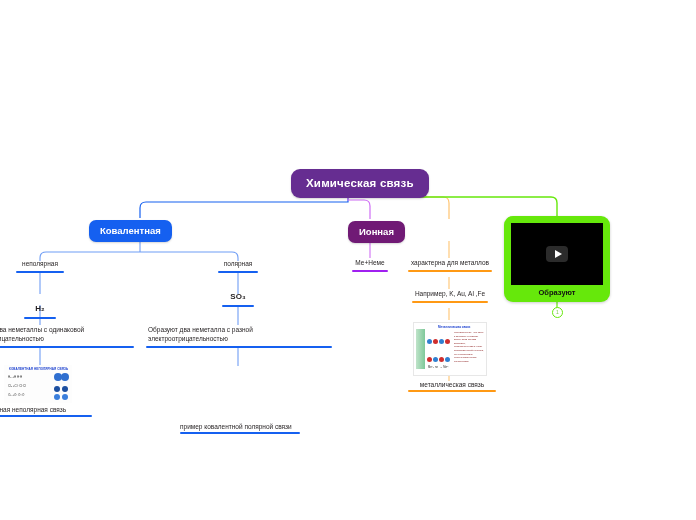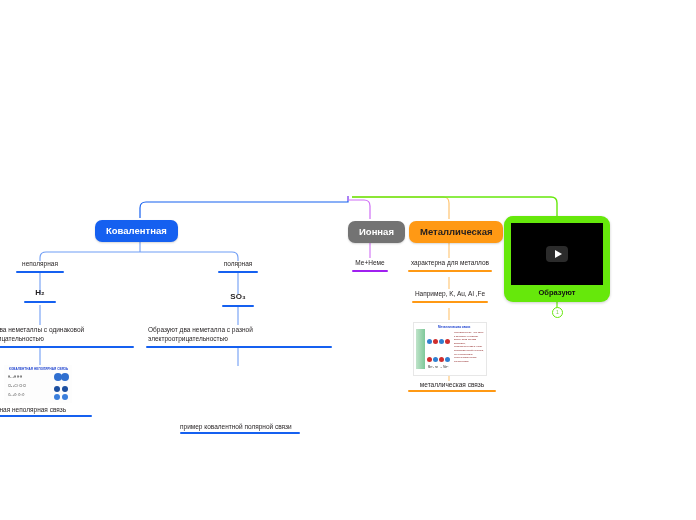--- a/index.html
+++ b/index.html
@@ -27,21 +27,21 @@
   }
   
   .pill{
     border-radius:7px;
     padding:5px 11px 6px 11px;
     font-size:9.5px;font-weight:bold;
     white-space:nowrap;
     box-shadow:0 1px 2px rgba(0,0,0,.16);
   }
   .pill.blue{background:#1560f0;color:#ffffff;}
-  .pill.violet{background:#737373;color:#ffffff;}
+  .pill.violet{background:#701a75;color:#ffffff;}
   .pill.orange{background:#FF9914;color:#231f20;}
 
   
   .leaf{white-space:nowrap;}
   .leaf .leaf-text{
     font-size:6.5px;color:#231f20;
     line-height:1.35;
     padding:0 2px 2px 2px;
     display:block;
   }
@@ -184,45 +184,45 @@
     <path d="M370 241 L370 258" fill="none" stroke="#cf6ef5" stroke-width="1.1"></path>
 
     <path d="M449 241 L449 258" fill="none" stroke="#FFC470" stroke-width="1.1"></path>
     <path d="M449 277 L449 289" fill="none" stroke="#FFC470" stroke-width="1.1"></path>
     <path d="M449 308 L449 320" fill="none" stroke="#FFC470" stroke-width="1.1"></path>
     <path d="M449 375 L449 381" fill="none" stroke="#FFC470" stroke-width="1.1"></path>
 
     <path d="M557 300 L557 308" fill="none" stroke="#66E80B" stroke-width="1.2"></path>
   </svg>
 
-
-  <div class="node pill blue" style="left:95px;top:220px;">Ковалентная</div>
+  <div class="node root-pill" style="left:291px;top:169px;">Химическая связь</div>
+
+  <div class="node pill blue" style="left:89px;top:220px;">Ковалентная</div>
 
   <div class="node pill violet" style="left:348px;top:221px;">Ионная</div>
 
-  <div class="node pill orange" style="left:409px;top:221px;">Металлическая</div>
 
   <div class="node" style="left:504px;top:216px;">
     <div class="video-card">
       <div class="video-screen">
         <div class="play-btn">
           <div class="play-tri"></div>
         </div>
       </div>
       <div class="video-label">Образуют</div>
     </div>
   </div>
   <div class="collapse-badge" style="left:552px;top:307px;">1</div>
 
   <div class="node leaf blue" style="left:16px;top:260px;width:48px;">
     <span class="leaf-text" style="text-align:center;">неполярная</span>
     <span class="bar"></span>
   </div>
 
-  <div class="node leaf blue bluebold" style="left:24px;top:288px;width:32px;">
+  <div class="node leaf blue bluebold" style="left:24px;top:304px;width:32px;">
     <span class="leaf-text" style="text-align:center;">H₂</span>
     <span class="bar"></span>
   </div>
 
   <div class="node leaf blue para" style="left:-38px;top:326px;width:172px;">
     <span class="leaf-text">Образуют два неметаллы с одинаковой электроотрицательностью</span>
     <span class="bar"></span>
   </div>
 
   <div class="node pic-card" style="left:4px;top:365px;">

